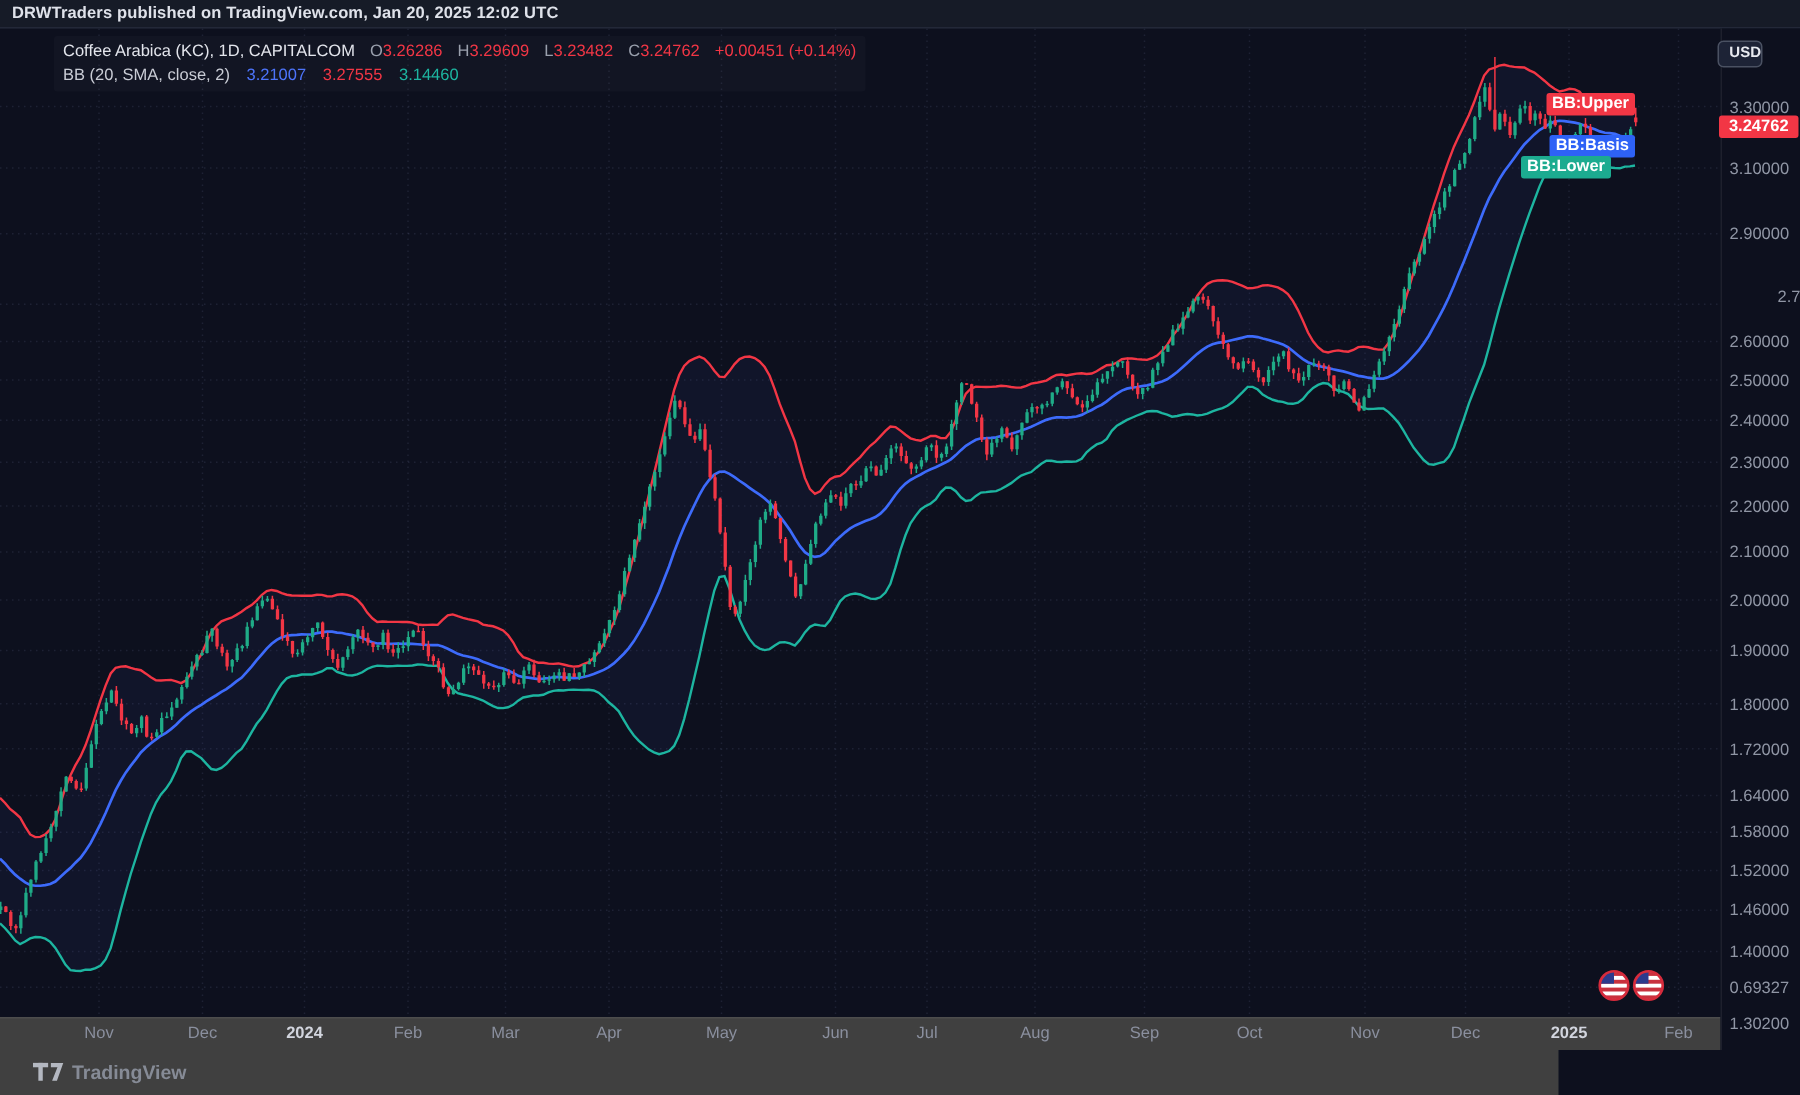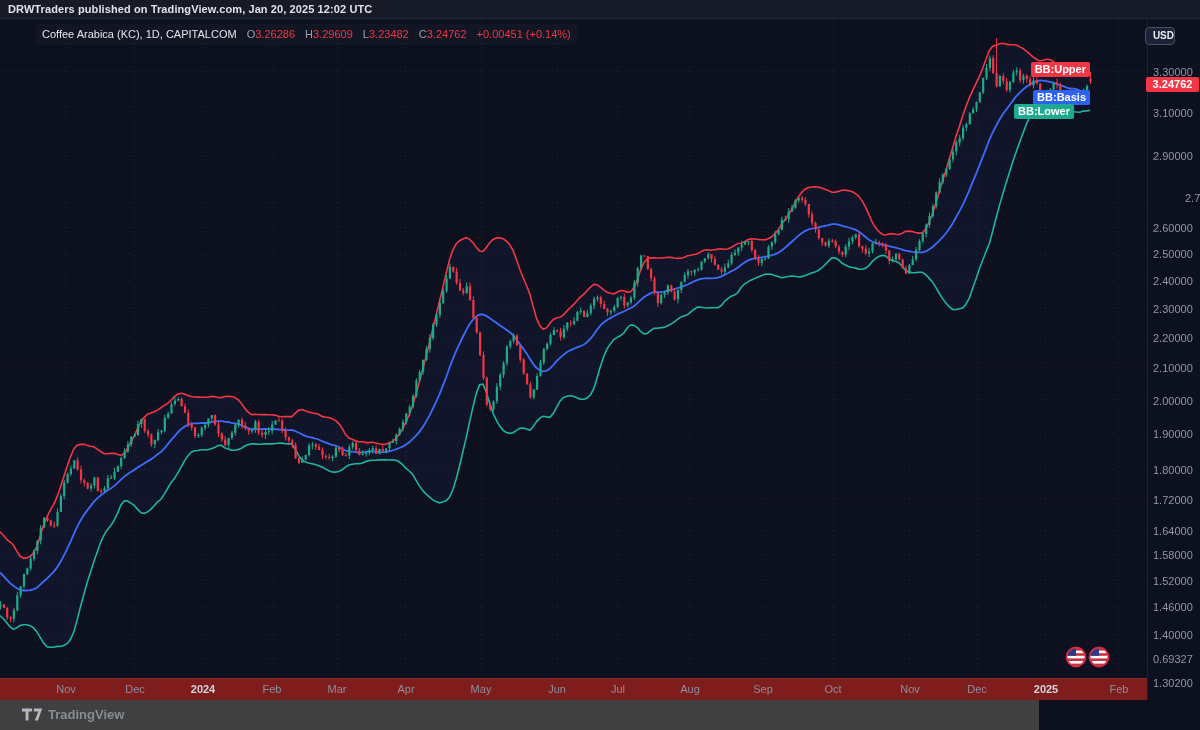--- a/index.html
+++ b/index.html
@@ -36,21 +36,21 @@
             text-align:right;line-height:16px;padding:0;cursor:pointer;}
   
   .badge{position:absolute;z-index:7;font-size:11px;font-weight:bold;color:#fff;
          height:15px;line-height:15px;border-radius:2px;padding:0 4px;white-space:nowrap;}
   .b-upper{right:57px;top:43px;background:#f23645;}
   .b-price{left:1146px;top:58px;width:53px;background:#f23645;text-align:center;padding:0;}
   .b-basis{right:57px;top:71px;background:#2e62f6;}
   .b-lower{right:73px;top:84.5px;background:#1cab90;}
   
   .time-axis{position:absolute;left:0;top:678px;width:1147px;height:22px;
-             border-top:1px solid rgba(255,255,255,0.07);background:#7f1d1d;z-index:1;}
+             border-top:1px solid rgba(255,255,255,0.07);background:#404040;z-index:1;}
   .ttick{position:absolute;top:4px;transform:translateX(-50%);font-size:11px;color:#8a8f9e;}
   .ttick.year{color:#d2d5de;font-weight:bold;}
   
   .flags{position:absolute;left:1064px;top:627px;z-index:5;display:flex;}
   .flag{width:22px;height:22px;margin-left:1px;}
   .flag + .flag{margin-left:1px;}
   
   .footer{position:absolute;left:0;top:700px;width:1039px;height:30px;background:#404040;}
   .footer .brand{position:absolute;left:48px;top:7px;font-size:13px;font-weight:bold;color:#868b96;}
   .footer svg{position:absolute;left:22px;top:7px;}
@@ -117,20 +117,26 @@
 
     <div class="legend">
       <div class="row">
         <span class="sym">Coffee Arabica (KC), 1D, CAPITALCOM</span>
         <span class="k">O</span><span class="v">3.26286</span>
         <span class="k">H</span><span class="v">3.29609</span>
         <span class="k">L</span><span class="v">3.23482</span>
         <span class="k">C</span><span class="v">3.24762</span>
         <span class="chg">+0.00451 (+0.14%)</span>
       </div>
+      <div class="row">
+        <span class="ind">BB (20, SMA, close, 2)</span>
+        <span class="bval">3.21007</span>
+        <span class="uval">3.27555</span>
+        <span class="lval">3.14460</span>
+      </div>
     </div>
 
     <div class="badge b-upper">BB:Upper</div>
     <div class="badge b-price">3.24762</div>
     <div class="badge b-basis">BB:Basis</div>
     <div class="badge b-lower">BB:Lower</div>
 
     <div class="flags">
       <svg class="flag" viewBox="0 0 22 22">
         <defs>

